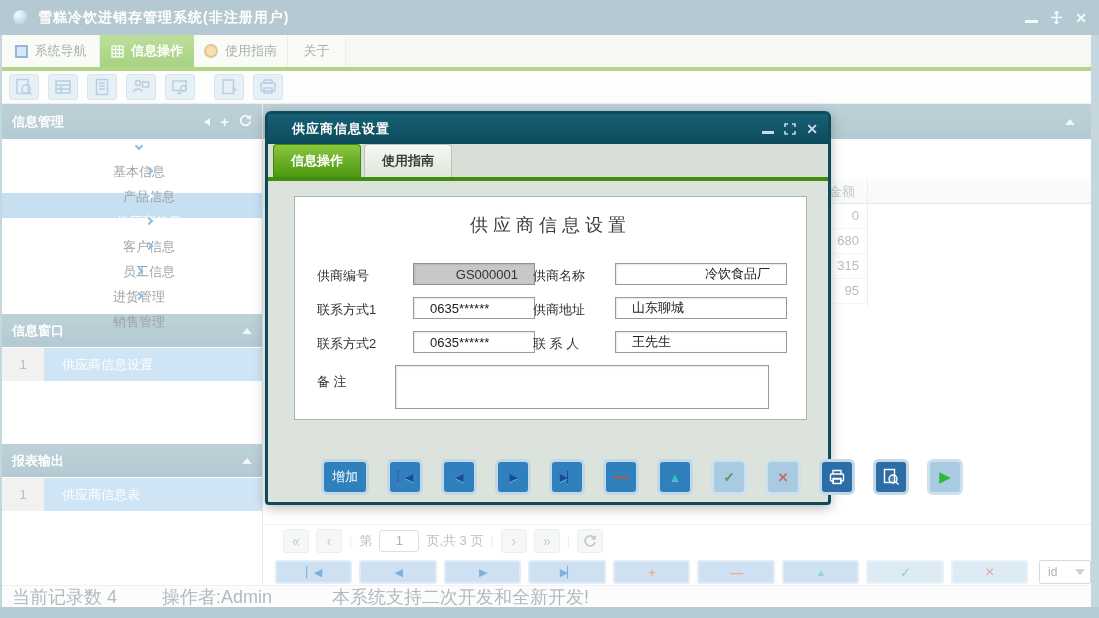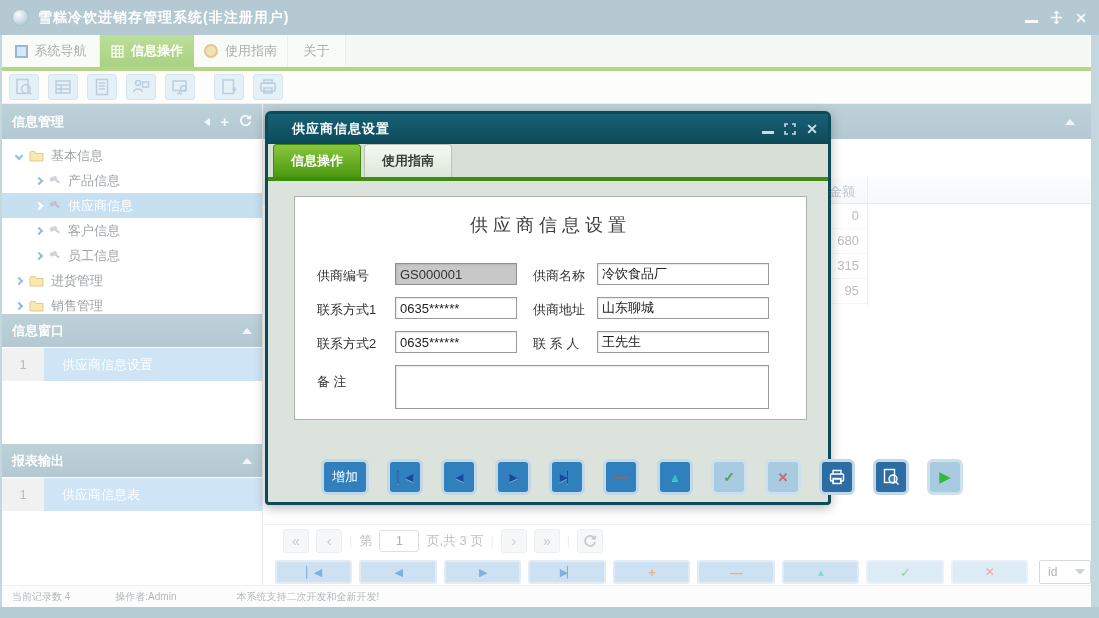--- a/index.html
+++ b/index.html
@@ -33,40 +33,40 @@
   .tbtn { width:30px; height:26px; background:#d5e6f2; border:1px solid #b9d2e4; border-radius:3px;
           display:flex; align-items:center; justify-content:center; }
   .tbtn svg { stroke:#86acca; fill:none; stroke-width:1.5; }
   .tbtn.gapped { margin-left:10px; }
 
   
   .leftstrip { position:absolute; top:35px; left:0; width:2px; bottom:11px; background:#9cbbc7; }
   .rightstrip { position:absolute; top:35px; right:0; width:8px; bottom:11px; background:#9cbbc7; }
   .bottomstrip { position:absolute; left:0; bottom:0; width:100%; height:11px; background:#82a7b5; }
   .statusbar { position:absolute; left:2px; right:8px; top:585px; height:22px; background:#f8faf8;
-               border-top:1px solid #e4e7e4; display:flex; align-items:center; font-size:10px; color:#7e868c; }
+               border-top:1px solid #e4e7e4; display:flex; align-items:center; font-size:18px; color:#7e868c; }
   .statusbar span { margin-left:10px; }
   .statusbar .op { margin-left:45px; }
   .statusbar .msg { margin-left:60px; }
 
   
   .sidebar { position:absolute; top:104px; left:2px; width:261px; height:481px; background:#fff;
              border-right:1px solid #d8dde0; }
   .panel-hdr { height:35px; background:linear-gradient(#8fb0bc,#7da2b0); display:flex; align-items:center;
                color:#fff; font-weight:bold; font-size:13px; padding:0 10px; }
   .panel-hdr .hdr-tools { margin-left:auto; display:flex; align-items:center; gap:10px; }
   .tri-left { width:0; height:0; border-top:4px solid transparent; border-bottom:4px solid transparent;
               border-right:6px solid #eef4f6; }
   .tri-up { width:0; height:0; border-left:5px solid transparent; border-right:5px solid transparent;
             border-bottom:6px solid #e6eef2; }
   .hdr-plus { color:#eef4f6; font-size:15px; font-weight:bold; line-height:1; }
   .hdr-refresh svg { stroke:#eef4f6; fill:none; stroke-width:1.8; }
 
   .tree { padding-top:4px; height:175px; }
-  .trow { height:25px; display:flex; align-items:center; font-size:13px; color:#566066; gap:7px; }
+  .trow { height:25px; display:flex; align-items:center; font-size:13px; color:#566066; gap:7px;flex-direction:column; }
   .trow.lv0 { padding-left:14px; }
   .trow.lv1 { padding-left:34px; }
   .trow.selected { background:#9dcae9; color:#fff; }
   .chev { width:6px; height:6px; border-right:2px solid #3c92cc; border-bottom:2px solid #3c92cc;
           transform:rotate(-45deg); flex:0 0 auto; }
   .chev.down { transform:rotate(45deg); }
   .trow.selected .chev { border-color:#fff; }
 
   .list-row { height:33px; margin:1px 0; display:flex; align-items:stretch; }
   .list-row .idx { width:42px; background:#e7e7e7; color:#8a8a8a; font-size:13px;
@@ -132,27 +132,27 @@
                  color:#fff; font-weight:bold; }
   .dtab.idle { background:linear-gradient(#f5f8f3,#dde6da); border:1px solid #b9c6b6; border-bottom:none;
                color:#3a3f3a; font-weight:bold; }
   .dlg-body { position:relative; height:321px; }
   .formbox { position:absolute; left:26px; top:15px; width:513px; height:224px; background:#fff;
              border:1px solid #a9b4a9; }
   .form-title { position:absolute; top:16px; width:100%; text-align:center; font-size:18px; color:#3c3c3c;
                 letter-spacing:5px; }
   .flabel { position:absolute; font-size:13px; color:#333; }
   .finput { position:absolute; height:22px; border:1px solid #9a9a9a; background:#fff; font-size:13px;
-            color:#222; padding:0 4px; font-family:"Liberation Sans",sans-serif;
-            box-shadow:inset 1px 1px 2px rgba(0,0,0,0.10); }
+            color:#222; padding:0 16px; font-family:"Liberation Sans",sans-serif;
+            box-shadow:inset 1px 1px 2px rgba(0,0,0,0.10);margin-left:18px; }
   .finput.disabled { background:#c8c8c8; border-color:#8f8f8f; color:#333; }
   .ftext { position:absolute; left:100px; top:168px; width:374px; height:44px; border:1px solid #9a9a9a;
            background:#fff; resize:none; box-shadow:inset 1px 1px 2px rgba(0,0,0,0.10);
            font-family:"Liberation Sans",sans-serif; font-size:13px; }
-  .r1 { top:66px; } .r2 { top:100px; } .r3 { top:134px; }
+  .r1 { top:66px;text-align:right; } .r2 { top:100px; } .r3 { top:134px; }
   .lc1 { left:22px; } .ic1 { left:100px; width:122px; }
   .lc2 { left:238px; } .ic2 { left:302px; width:172px; }
   .flabel.r1, .flabel.r2, .flabel.r3 { margin-top:4px; }
   .flabel.remark { left:22px; top:176px; }
 
   .dlg-buttons { position:absolute; left:53px; top:278px; display:flex; gap:18px; align-items:center; }
   .dbtn { height:36px; border-radius:6px; display:flex; align-items:center; justify-content:center; }
   .dbtn.blue { background:#2f80bd; border:3px solid #c3d8e7; }
   .dbtn.lite { background:#a9cbe2; border:3px solid #cde0ee; }
   .dbtn.dark { background:#2c6da6; border:3px solid #c3d8e7; }

